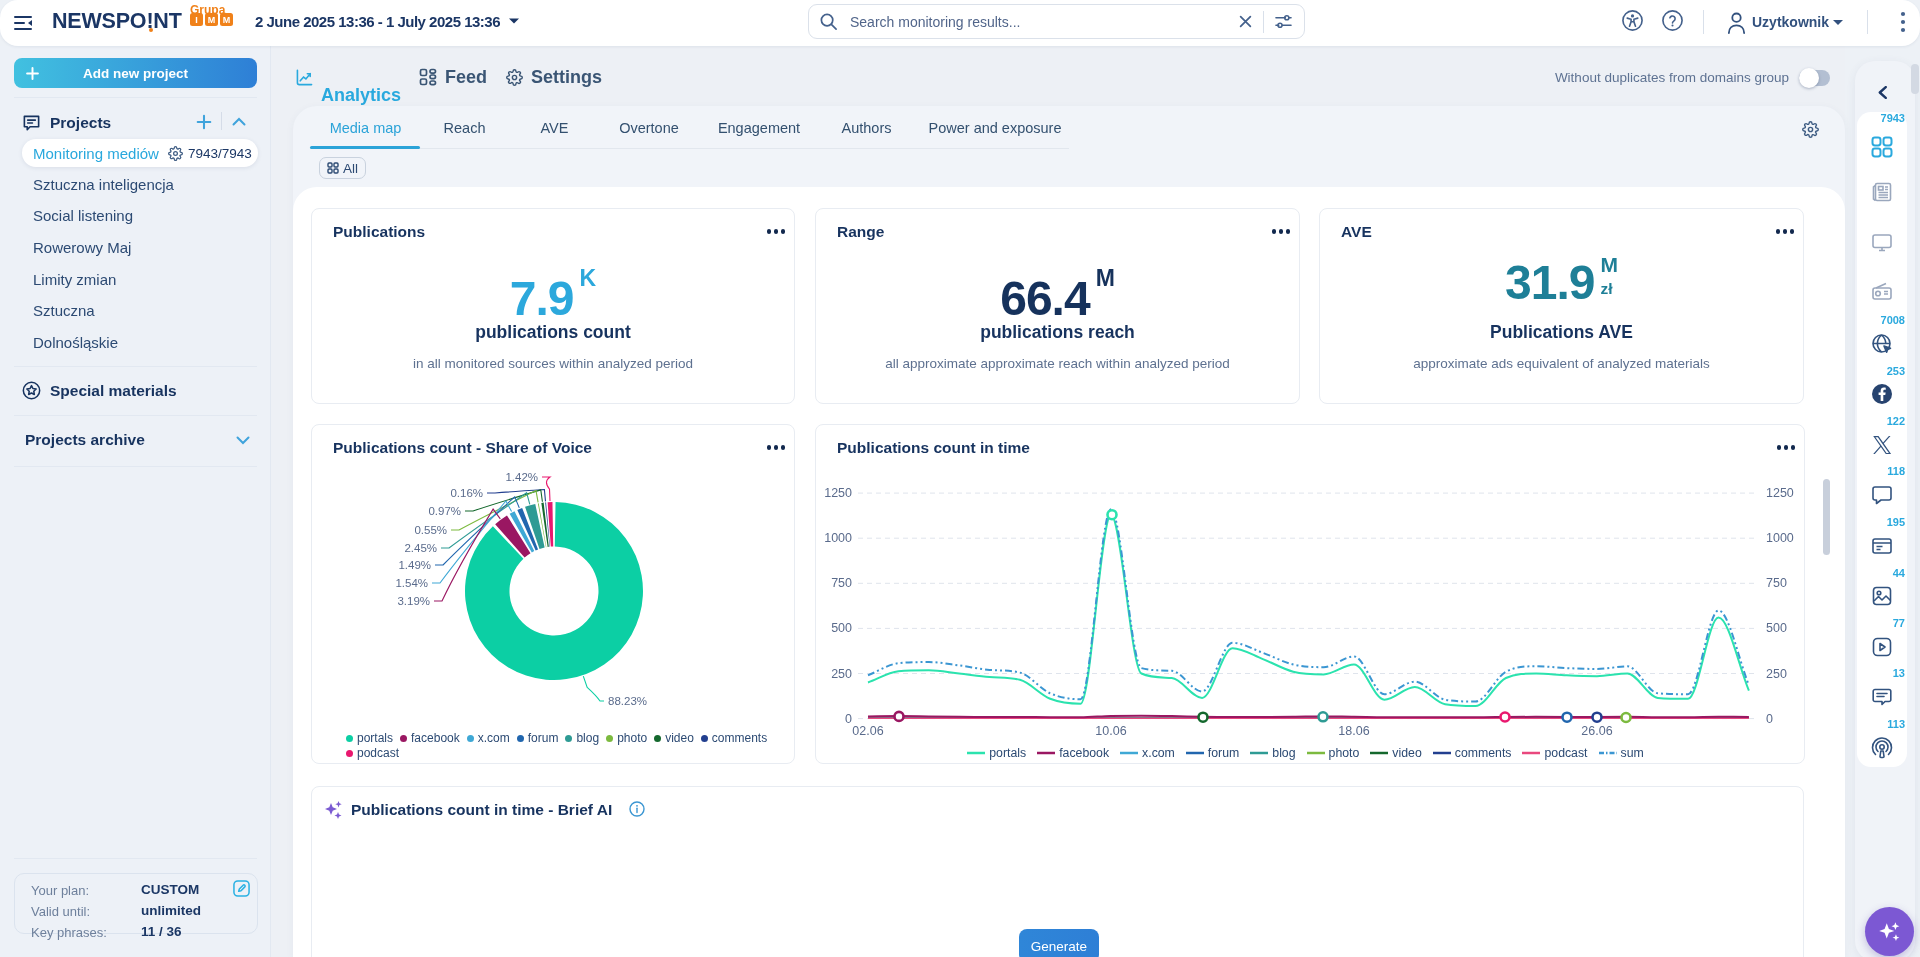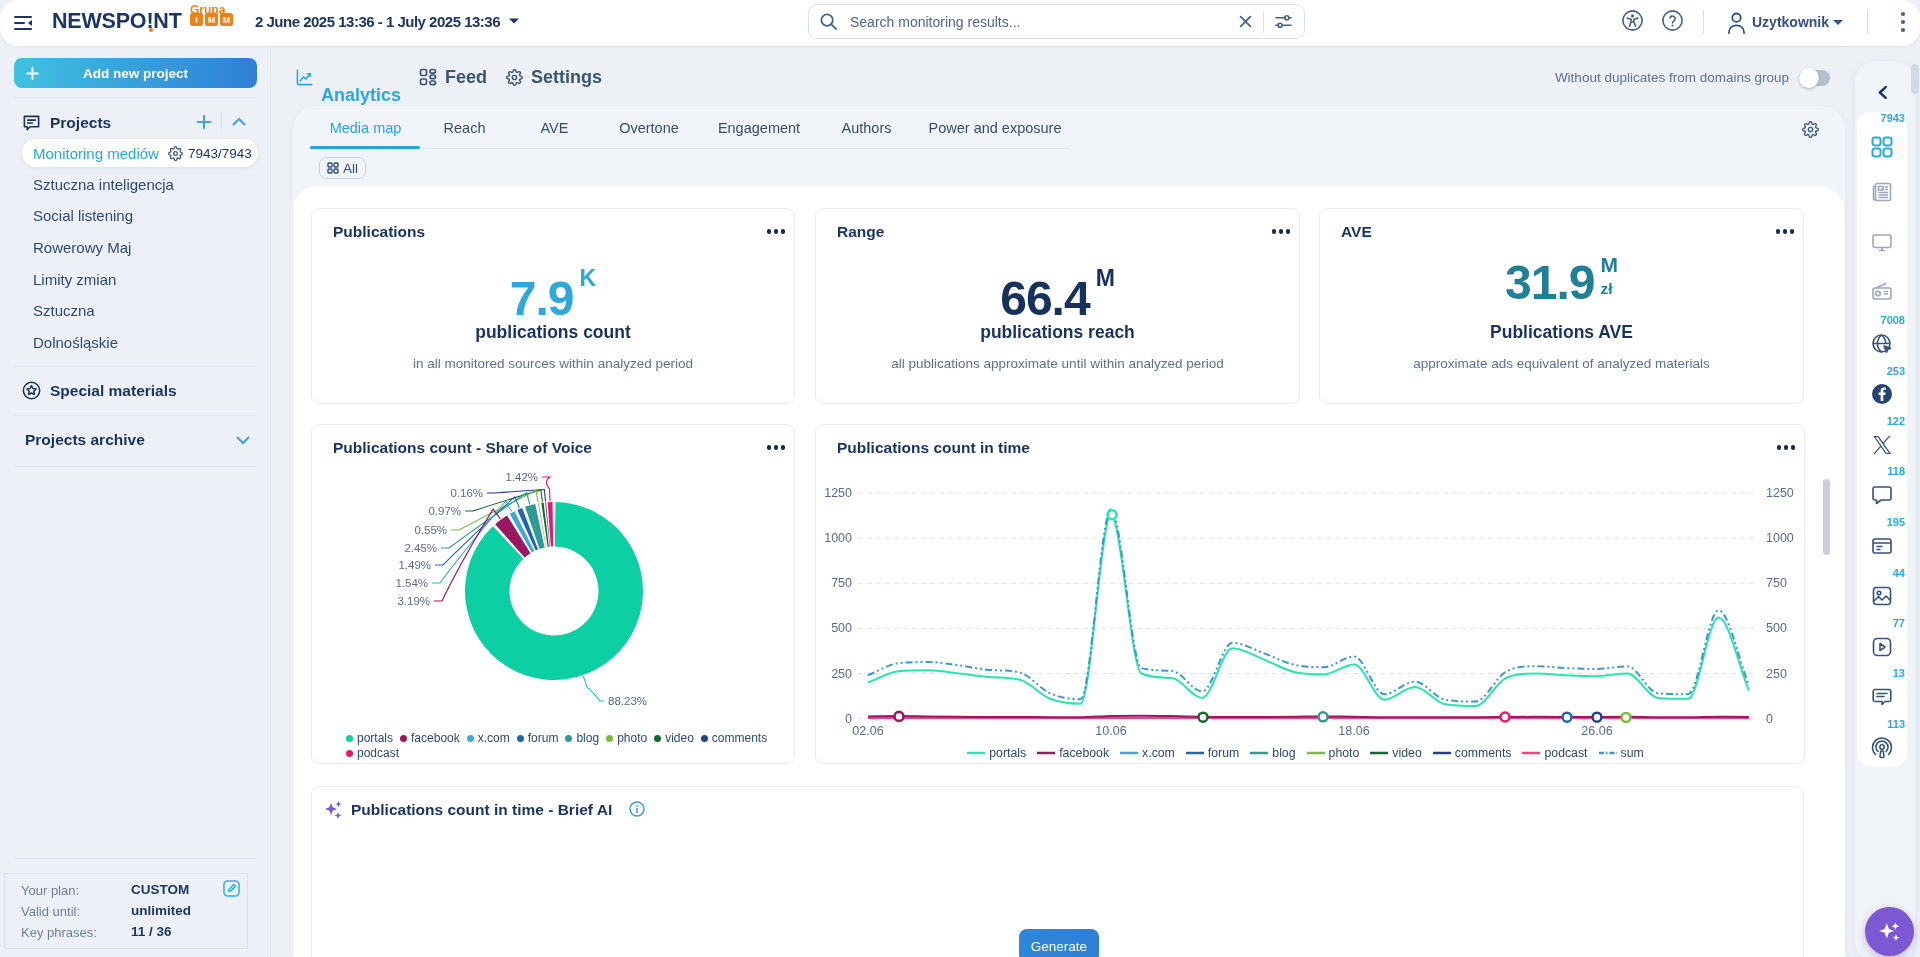--- a/index.html
+++ b/index.html
@@ -20,21 +20,21 @@
 .lsb { position:absolute; left:0; top:46px; width:271px; height:911px; background:#edf1f7; border-right:1px solid #e2e8f1; }
 .addbtn { position:absolute; left:14px; top:12px; width:243px; height:30px; border-radius:8px; background:linear-gradient(90deg,#41c1e0,#2e7fd6); color:#fff; font-size:13.5px; font-weight:bold; display:flex; align-items:center; justify-content:center; }
 .addbtn svg { position:absolute; left:12px; }
 .lsbdiv { position:absolute; left:14px; width:243px; height:1px; background:#e2e8f1; }
 .projhead { position:absolute; left:22px; top:67px; display:flex; align-items:center; font-size:15.5px; font-weight:bold; color:#17335f; }
 .pill { position:absolute; left:22px; top:93px; width:236px; height:28px; background:#fff; border-radius:14px; box-shadow:0 1px 4px rgba(40,60,100,.10); display:flex; align-items:center; }
 .pill .pnm { color:#29a8dd; font-size:15px; margin-left:11px; }
 .pill .pcnt { color:#1b3765; font-size:13.5px; margin-left:5px; }
 .pitem { position:absolute; left:33px; font-size:15px; color:#2c4a73; }
 .secthead { position:absolute; left:22px; display:flex; align-items:center; font-size:15.5px; font-weight:bold; color:#17335f; }
-.planbox { position:absolute; left:4px; top:827px; width:244px; height:76px; border:1px solid #dbe3ee; border-radius:2px; }
+.planbox { position:absolute; left:14px; top:827px; width:244px; height:61px; border:1px solid #dbe3ee; border-radius:10px; }
 .planbox .lab { position:absolute; left:16px; font-size:13px; color:#6e809c; }
 .planbox .val { position:absolute; left:126px; font-size:13.5px; font-weight:bold; color:#1b3765; }
 
 .main { position:absolute; left:271px; top:46px; width:1574px; height:911px; background:#edf0f5; }
 .mnav { position:absolute; top:21px; height:20px; display:flex; align-items:center; font-size:18px; font-weight:bold; color:#3a5574; }
 .mnav .act { color:#29a9de;margin-top:36px; }
 .nodup { position:absolute; right:56px; top:24px; font-size:13.5px; color:#5e7292; }
 .toggle { position:absolute; left:1528px; top:24px; width:31px; height:16px; border-radius:9px; background:#b3bfd2; }
 .toggle .knob { position:absolute; left:0px; top:-2px; width:20px; height:20px; border-radius:50%; background:#fff; box-shadow:0 1px 3px rgba(40,60,100,.35); }
 .graycont { position:absolute; left:22px; top:60px; width:1552px; height:851px; background:#f1f4f9; border-radius:24px 24px 0 0; box-shadow:0 2px 8px rgba(60,80,120,.05); }
@@ -264,21 +264,21 @@
       </div>
       <div class="card" style="left:522px;top:21px;width:485px;height:196px">
         <div class="ctitle">Range</div>
         <div class="cdots">
             <i></i>
             <i></i>
             <i></i>
           </div>
         <div class="kpinum"><span class="big navy">66.4</span><span class="sup navy">M</span></div>
         <div class="kpisub">publications reach</div>
-        <div class="kpidesc">all publications approximate until within analyzed period</div>
+        <div class="kpidesc">all approximate approximate reach within analyzed period</div>
       </div>
       <div class="card" style="left:1026px;top:21px;width:485px;height:196px">
         <div class="ctitle">AVE</div>
         <div class="cdots">
             <i></i>
             <i></i>
             <i></i>
           </div>
         <div class="kpinum"><span class="big tealc">31.9</span><span class="sup tealc" style="display:inline-block;vertical-align:5px;margin-left:6px;text-align:left;line-height:22px;font-size:21px">M<br><span style="font-size:15.5px">zł</span></span></div>
         <div class="kpisub">Publications AVE</div>

